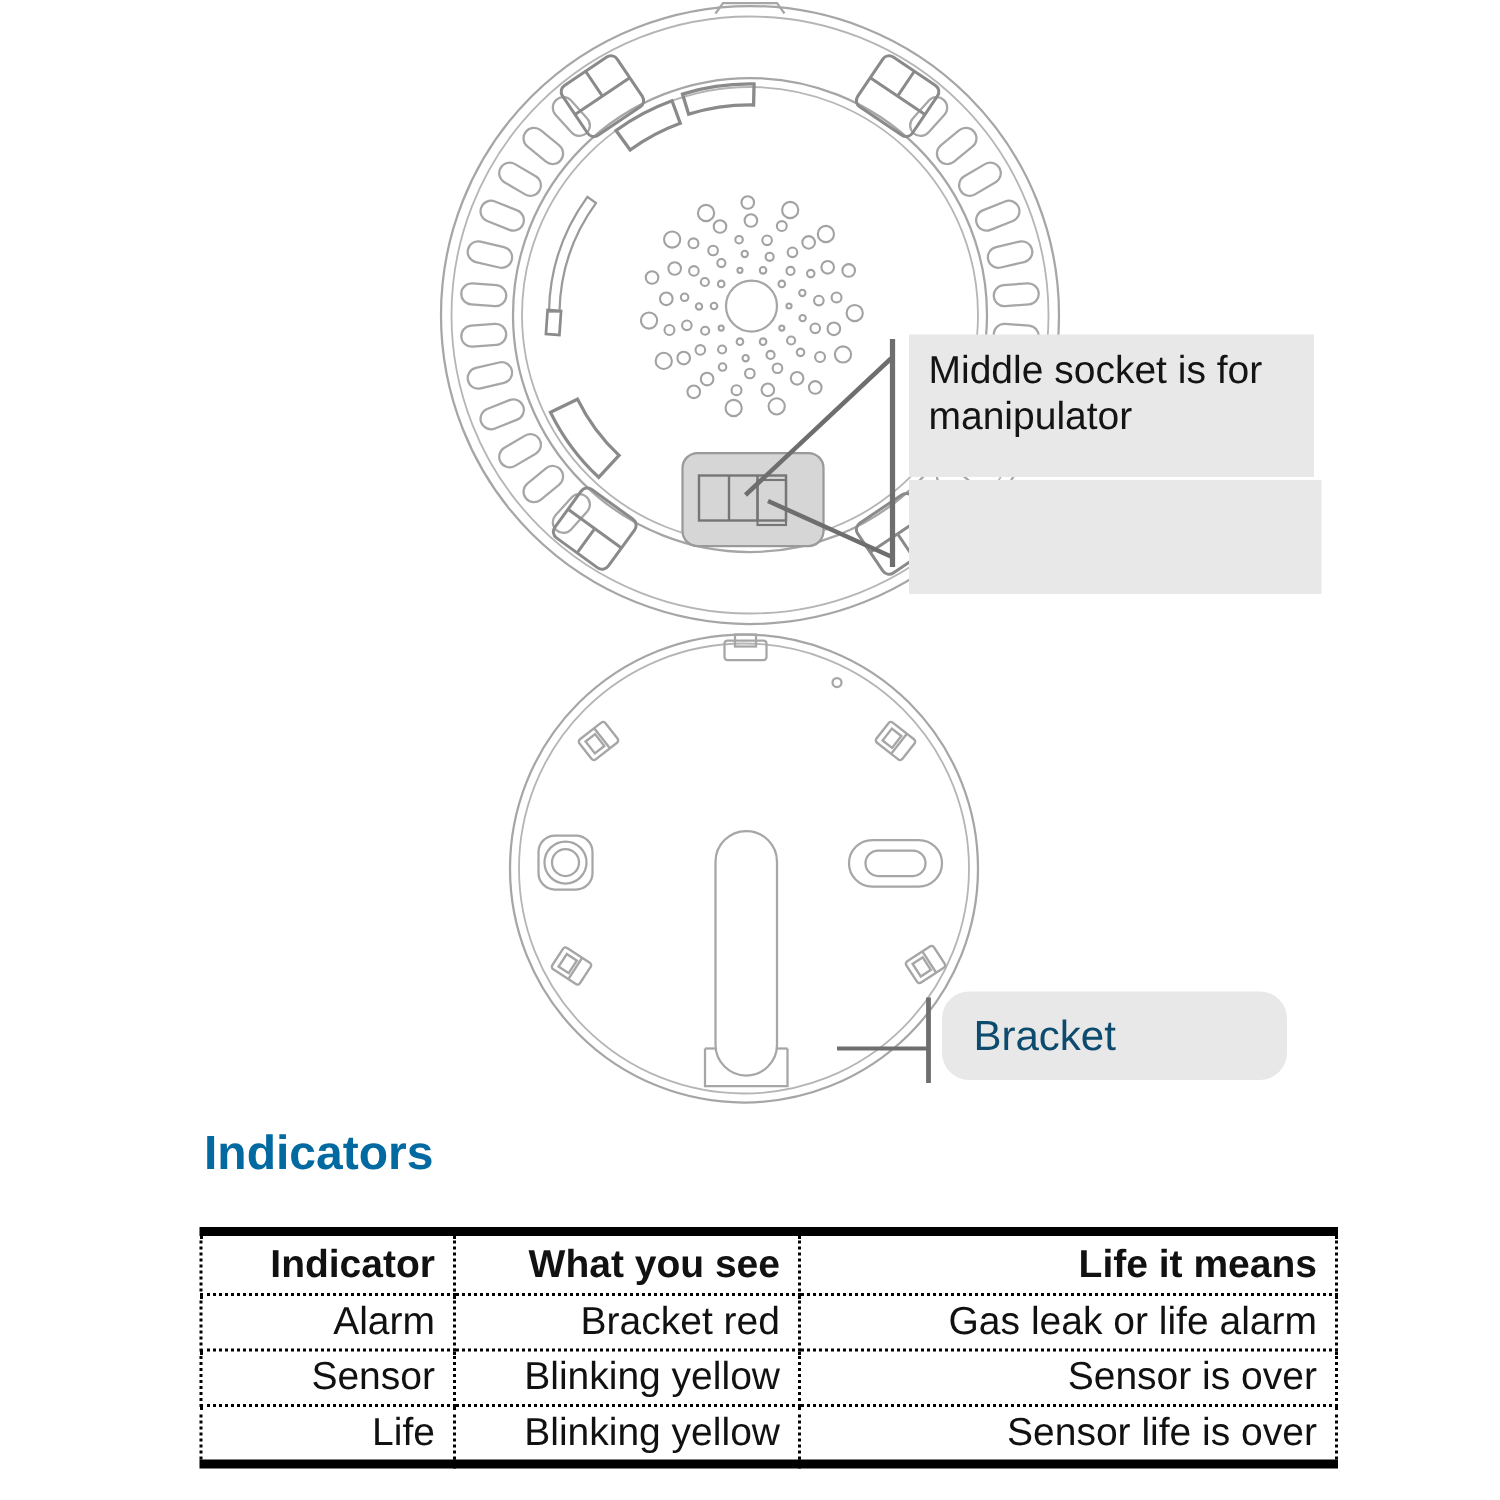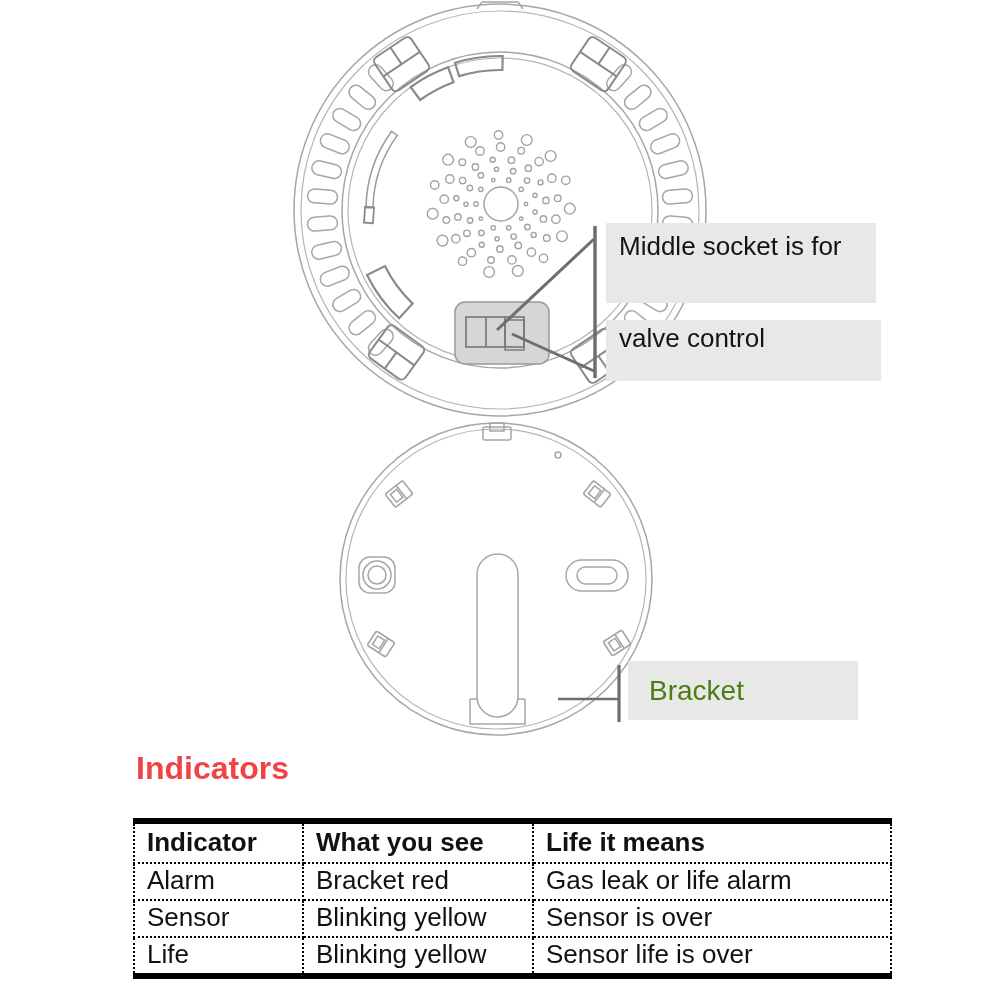--- a/index.html
+++ b/index.html
@@ -13,41 +13,41 @@
   .thinner{stroke:#b5b5b5;fill:none;stroke-width:1.2;}
   .thick{stroke:#8a8a8a;fill:none;stroke-width:2.2;}
   #ring-slots rect{stroke:#a6a6a6;fill:none;stroke-width:1.5;}
   #speaker-holes circle{stroke:#a2a2a2;fill:none;stroke-width:1.4;}
   .clip{stroke:#8a8a8a;fill:none;stroke-width:2;}
   .bclip{stroke:#a6a6a6;fill:none;stroke-width:1.6;}
   .leader{stroke:#6e6e6e;stroke-width:3;fill:none;}
   .callout{
     position:absolute;background:#e8e8e8;
     font-size:26px;line-height:31px;color:#141414;
-    padding:8px 0 1px 13px;
+    padding:8px 0 16px 13px;
   }
   .callout .ln{display:block;white-space:nowrap;}
   .bracket-label{
     position:absolute;background:#e8e8e8;
-    font-size:28px;color:#4d7c0f;
+    font-size:28px;color:#0c4a6e;border-radius:18px;
   }
   .bracket-label .ln{display:block;line-height:59px;padding-left:21px;white-space:nowrap;}
   #indicators-heading{
     position:absolute;left:136px;top:750px;
-    font-size:32px;font-weight:bold;color:#ef4444;
+    font-size:32px;font-weight:bold;color:#0369a1;
   }
   #indicator-table{
     position:absolute;left:133px;top:818px;width:757px;
     border-collapse:collapse;table-layout:fixed;
     border-top:6px solid #000;border-bottom:6px solid #000;
     border-left:2px dotted #000;border-right:2px dotted #000;
     font-size:26px;
   }
   #indicator-table th,#indicator-table td{
-    border:2px dotted #000;text-align:left;
+    border:2px dotted #000;text-align:right;
     padding:1px 12px 3px 12px;overflow:hidden;white-space:nowrap;
   }
   #indicator-table th{border-top:none;font-weight:bold;height:34px;}
   #indicator-table td{height:29px;}
   #indicator-table tr:last-child td{border-bottom:none;}
 </style>
 </head>
 <body>
 
 <svg id="art" width="1000" height="1000" viewBox="0 0 1000 1000">
@@ -256,24 +256,24 @@
 
     <g>
       <line class="leader" x1="558" y1="699" x2="619" y2="699" style="stroke-width:2.6"></line>
       <line class="leader" x1="619" y1="665" x2="619" y2="722" style="stroke-width:3.2"></line>
     </g>
   </g>
 </svg>
 
 <div class="callout" style="left:606px;top:223px;width:257px;height:71px;">
   <span class="ln">Middle socket is for</span>
+  <span class="ln">manipulator</span>
 </div>
 
 <div class="callout" style="left:606px;top:320px;width:262px;height:56px;padding-top:4px;line-height:29px;">
-  <span class="ln">valve control</span>
 </div>
 
 <div class="bracket-label" style="left:628px;top:661px;width:230px;height:59px;">
   <span class="ln">Bracket</span>
 </div>
 
 <div id="indicators-heading">Indicators</div>
 
 <table id="indicator-table">
   <colgroup>

